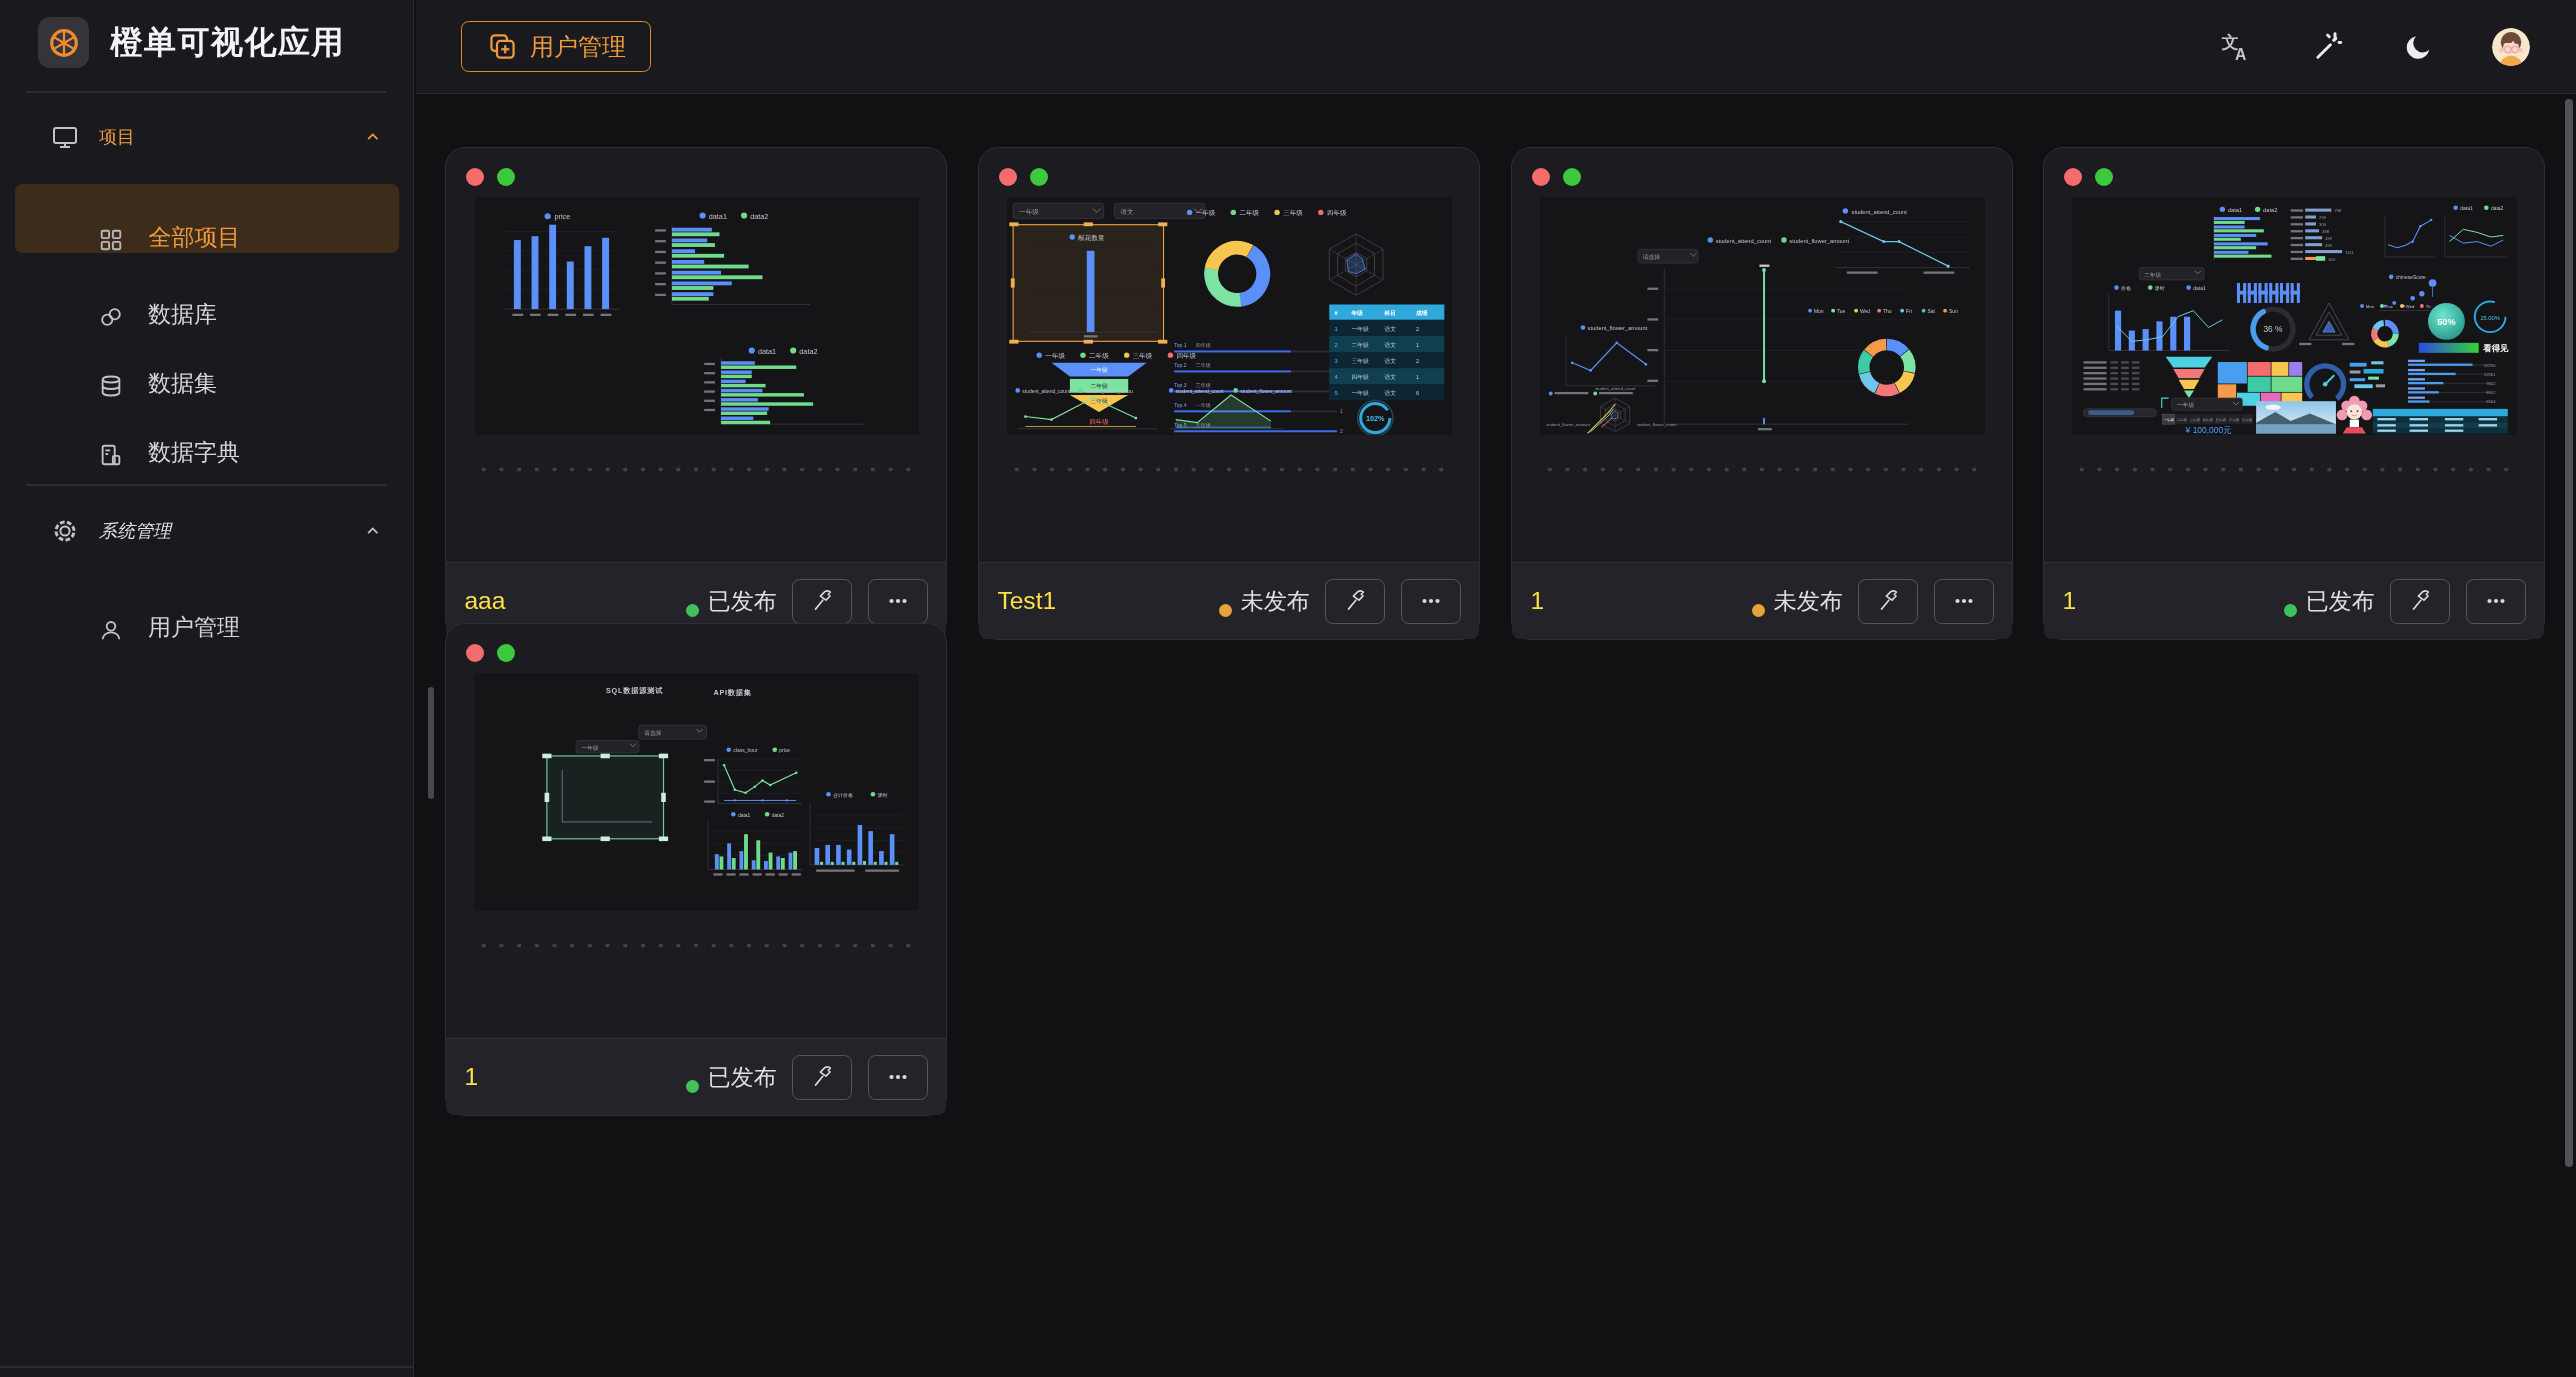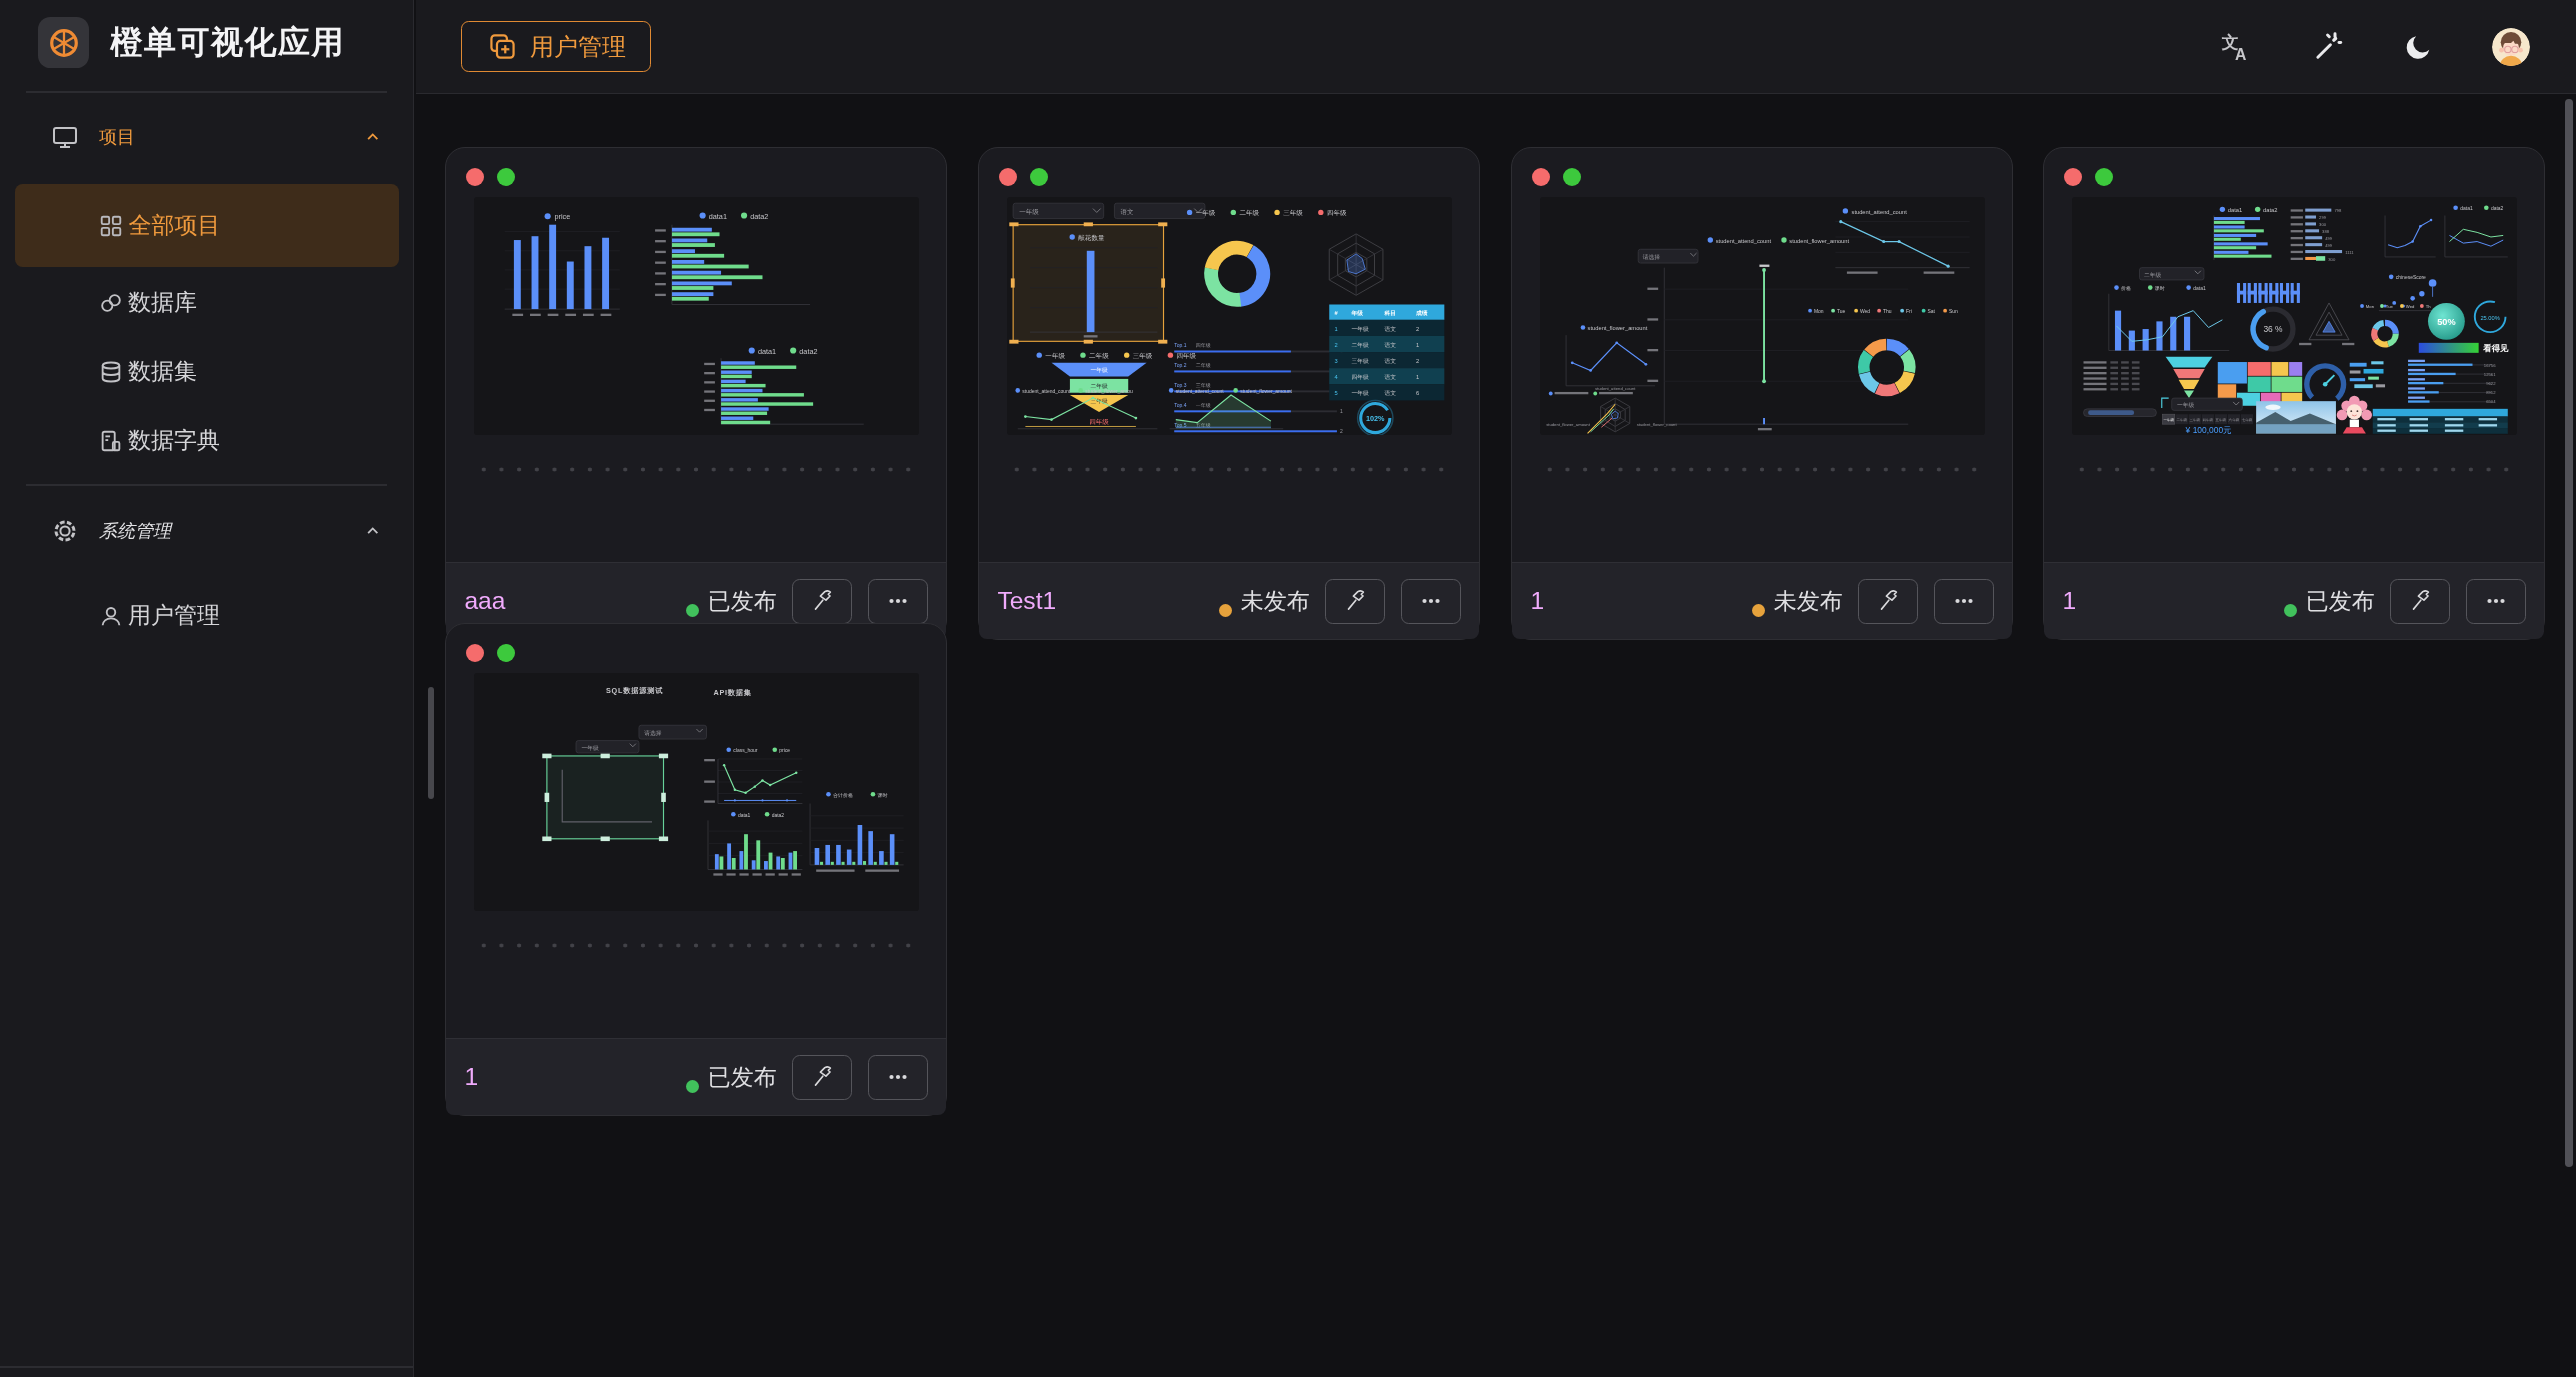--- a/index.html
+++ b/index.html
@@ -15,22 +15,22 @@
   .logo-row { position:absolute; left:38px; top:17px; display:flex; align-items:center; gap:21.5px; }
   .logo-box { width:51px; height:51px; border-radius:12.3px; background:#343439;
     display:flex; align-items:center; justify-content:center; }
   .app-title { font-size:32px; font-weight:bold; color:#f4f4f6; letter-spacing:1.5px; white-space:nowrap; }
   .sb-div { position:absolute; left:26px; right:26px; height:1.5px; background:#2c2c31; }
   .sec-head { position:absolute; left:0; width:414px; height:46px; display:flex; align-items:center;
     gap:20px; padding:0 31px 0 51px; cursor:pointer; }
   .sec-label { font-size:18px; flex:1; }
   .sec-orange { color:#f09a3d; }
   .sec-gray { color:#e2e2e5;font-style:italic; }
-  .sb-item { position:absolute; left:0; width:414px; height:83px; display:flex; align-items:center;
-    gap:4px; padding-left:98px; font-size:23px; color:#d6d6d9; cursor:pointer; }
+  .sb-item { position:absolute; left:0; width:414px; height:69px; display:flex; align-items:flex-end;
+    gap:24px; padding-left:98px; font-size:23px; color:#d6d6d9; cursor:pointer; }
   .sb-item.active { left:15.4px; width:384px; padding-left:83px; background:#3e2c1a; border-radius:7.7px;
     color:#f09a3d; }
   
   .topbar { position:absolute; left:416px; top:0; right:0; height:94px; background:#1a1a1e;
     border-bottom:1.5px solid #2a2a2f; display:flex; align-items:center; }
   .new-btn { margin-left:45px; display:flex; align-items:center; gap:12.3px; height:51px; padding:0 24.6px;
     background:transparent; border:1.5px solid #e08a33; border-radius:7.7px; color:#f09a3d;
     font-size:24px; font-family:inherit; cursor:pointer; }
   .tb-right { margin-left:auto; margin-right:46px; display:flex; align-items:center; gap:55px; }
   .icon-btn { width:37px; height:37px; background:transparent; border:none; display:flex;
@@ -50,21 +50,21 @@
   .wd-grn { left:51px; background:#3dc93d; }
   .thumb { position:absolute; left:28px; top:49px; width:445px; height:238px; background:#151518;
     border-radius:3.1px; overflow:hidden; }
   .thumb svg { width:445px; height:238px; display:block; }
   .dotstrip { position:absolute; left:31px; right:31px; top:319px; height:4.6px;
     background-image:radial-gradient(circle,#424248 1.7px,transparent 2px);
     background-size:17.7px 4.6px; background-position:center; }
   .cfooter { position:absolute; left:0; right:0; bottom:0; height:77px; background:#232329;
     border-top:1.5px solid #2f2f35; border-radius:0 0 7.7px 7.7px; display:flex; align-items:center;
     gap:15.4px; padding:0 18.4px; }
-  .ctitle { font-size:24.6px; color:#f0abfc; flex:1; }
+  .ctitle { font-size:24.6px; color:#fde047; flex:1; }
   .status { display:flex; align-items:flex-end; gap:9.2px; font-size:23px; color:#dfdfe2; white-space:nowrap; }
   .sdot { width:13px; height:13px; border-radius:50%; display:inline-block; }
   .fbtn { width:60px; height:45px; border:1.5px solid #55555b; border-radius:7.7px; background:transparent;
     display:flex; align-items:center; justify-content:center; cursor:pointer; }
   
   svg text { fill:#c6c6ca; font-family:"Liberation Sans", sans-serif; }
   .f5 { font-size:5.5px; } .f6 { font-size:6.5px; } .f7 { font-size:7.5px; } .f8 { font-size:8.5px; }
   .f9 { font-size:9.5px; } .f10 { font-size:11px; } .f11 { font-size:12px; }
   .tdim { fill:#9a9aa0; } .tw { fill:#ffffff; } .tcyan { fill:#49c3ef; } .tblue { fill:#7aa2f5; }
   .tacc { fill:#4a9eff; } .tred { fill:#f56c6c; } .tdark { fill:#26262b; } .bold { font-weight:bold; }

